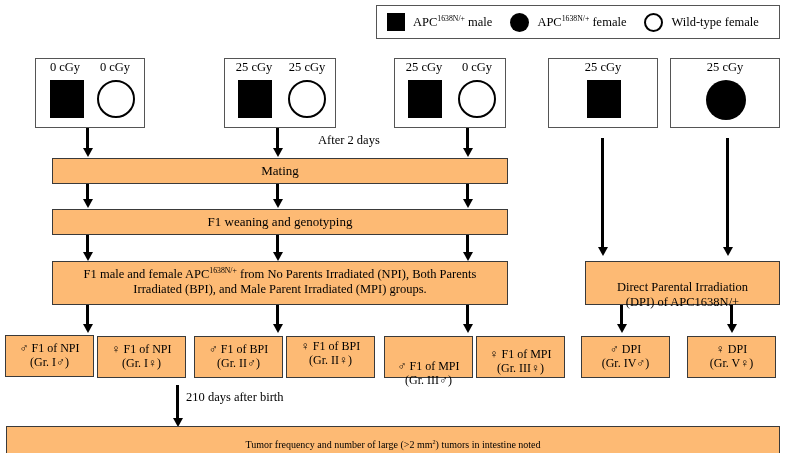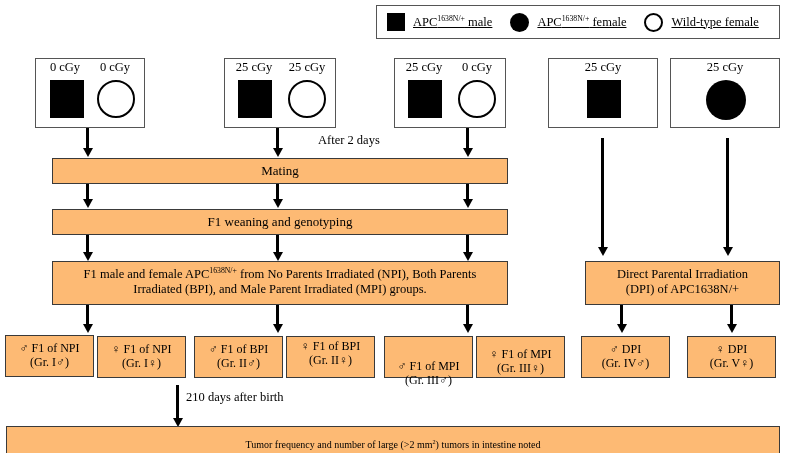--- a/index.html
+++ b/index.html
@@ -38,21 +38,20 @@
     box-sizing: border-box;
     border: 1px solid #555555;
     background: #ffffff;
     display: flex;
     align-items: center;
   }
   .legend-item {
     display: flex;
     align-items: center;
     white-space: nowrap;
-    text-decoration: underline;
   }
   .legend-label {
     font-size: 12.5px;
     margin-left: 8px;
   }
   .sq-male {
     background: #000000;
     display: inline-block;
   }
   .circ-open {
@@ -178,21 +177,21 @@
   <div class="txtbox" style="left:52px; top:261px; width:456px; height:44px; font-size:12.5px; display:block; padding-top:5px;">
     <div><span>F1 male and female APC</span><sup>1638N/+</sup><span> from No Parents Irradiated (NPI), Both Parents</span></div>
     <div>Irradiated (BPI), and Male Parent Irradiated (MPI) groups.</div>
   </div>
 
   <div class="arrow" style="left:601px; top:138px; width:3px; height:112px;"></div>
   <div class="arrowhead" style="left:597.5px; top:247px;"></div>
   <div class="arrow" style="left:726px; top:138px; width:3px; height:112px;"></div>
   <div class="arrowhead" style="left:722.5px; top:247px;"></div>
 
-  <div class="txtbox" style="left:585px; top:261px; width:195px; height:44px; font-size:12.5px; display:block; padding-top:5px;">
+  <div class="txtbox" style="left:585px; top:261px; width:195px; height:44px; font-size:12.5px; display:block; padding-top:18px;">
     <div>Direct Parental Irradiation</div>
     <div>(DPI) of APC1638N/+</div>
   </div>
 
   <div class="arrow" style="left:86px; top:305px; width:3px; height:22px;"></div>
   <div class="arrowhead" style="left:82.5px; top:324px;"></div>
   <div class="arrow" style="left:276px; top:305px; width:3px; height:22px;"></div>
   <div class="arrowhead" style="left:272.5px; top:324px;"></div>
   <div class="arrow" style="left:466px; top:305px; width:3px; height:22px;"></div>
   <div class="arrowhead" style="left:462.5px; top:324px;"></div>

